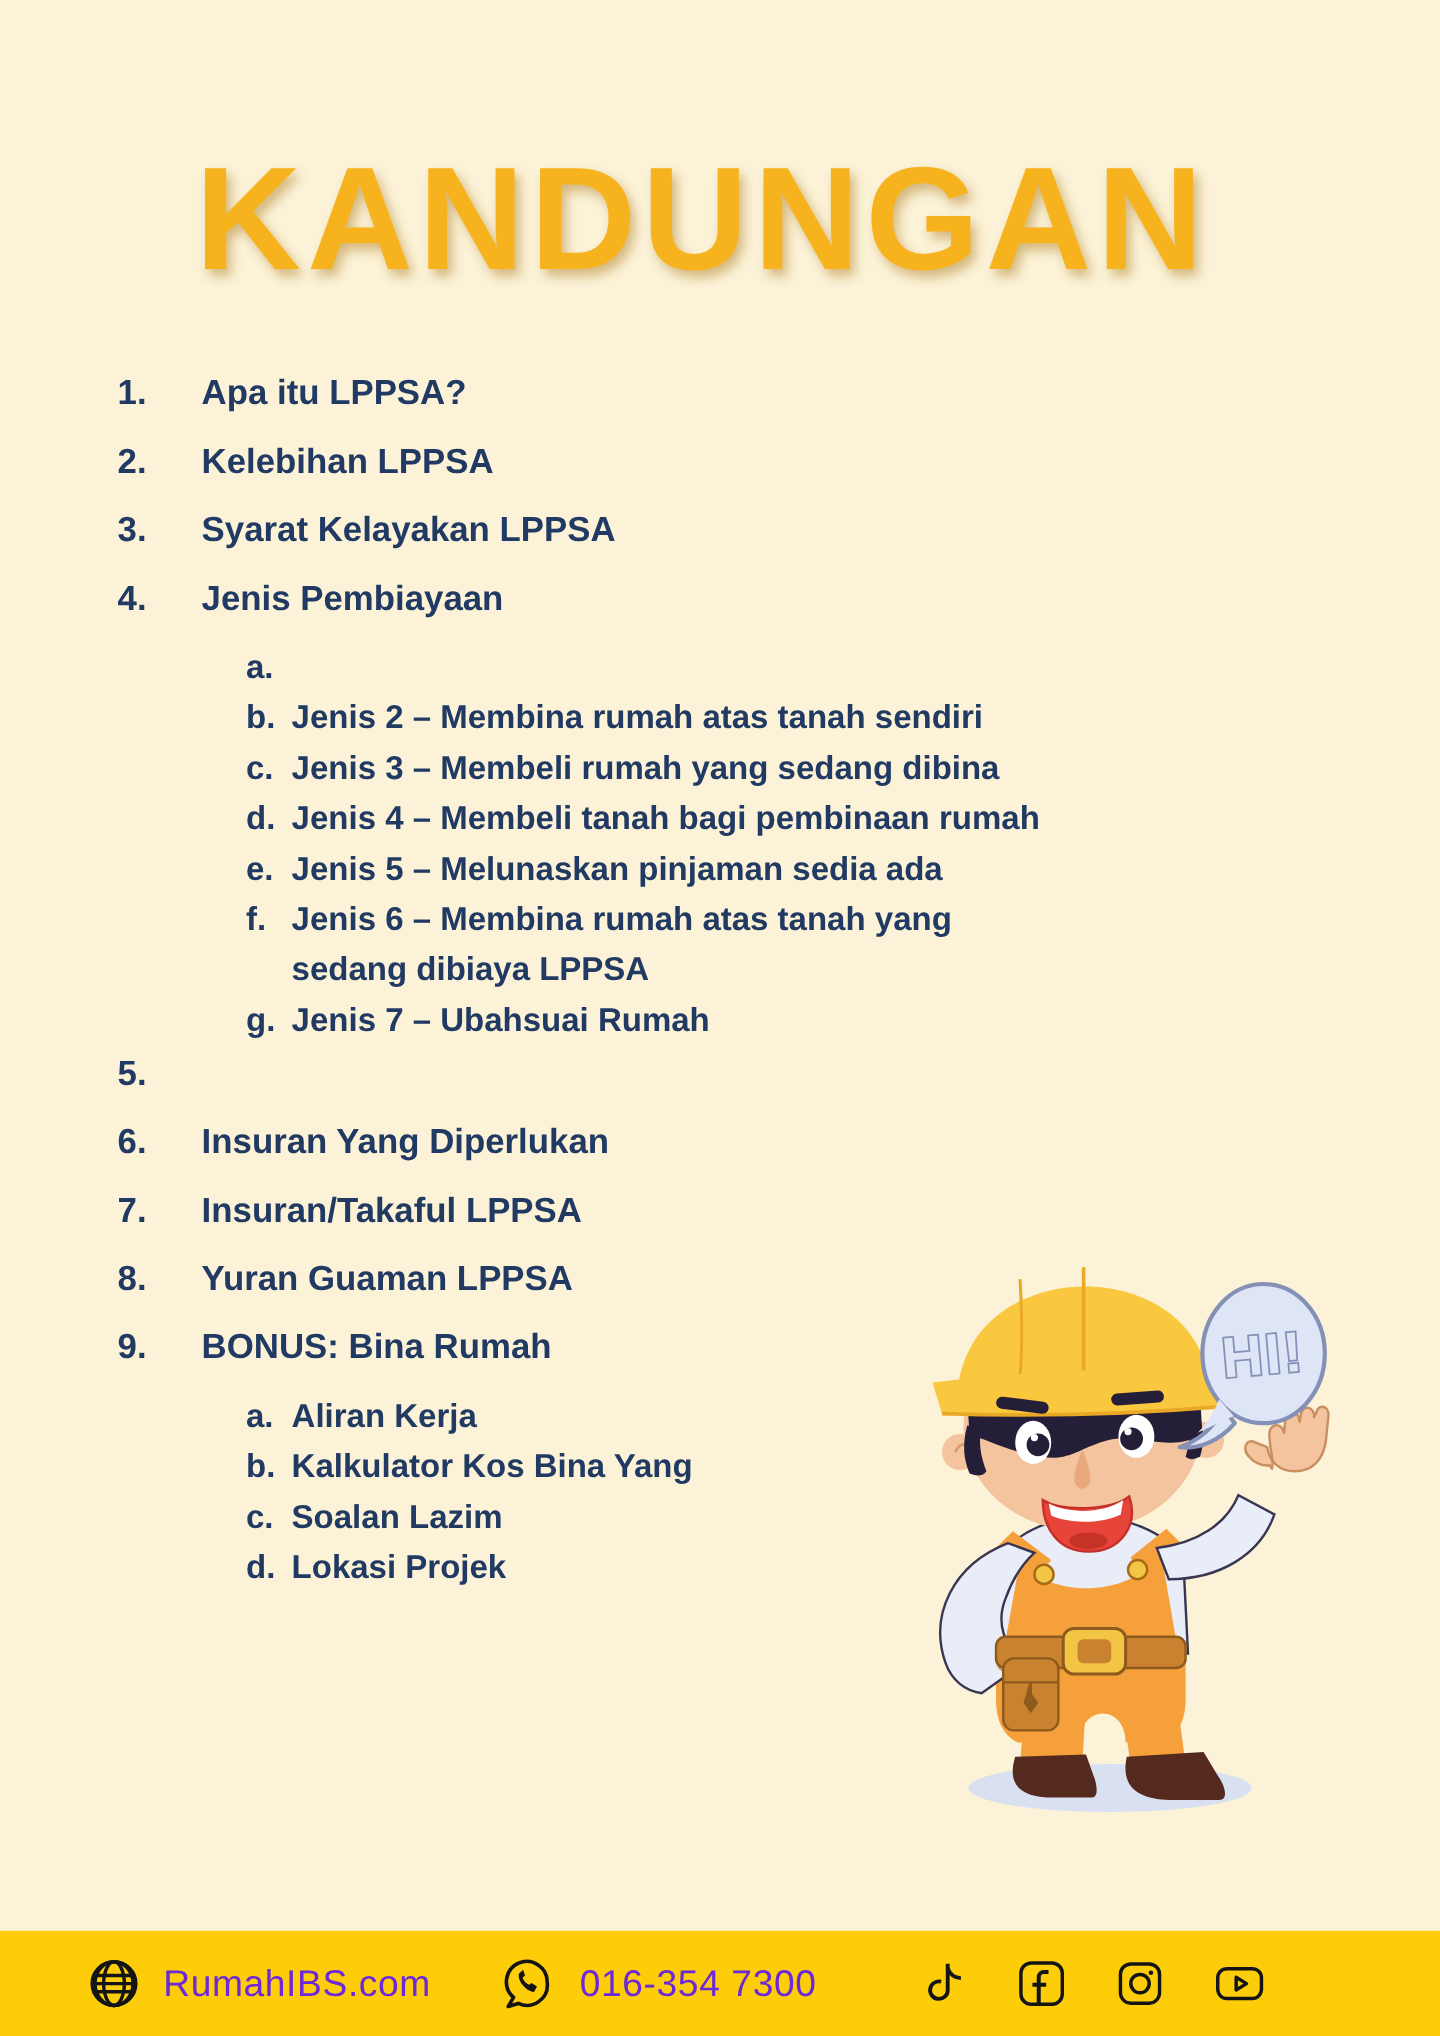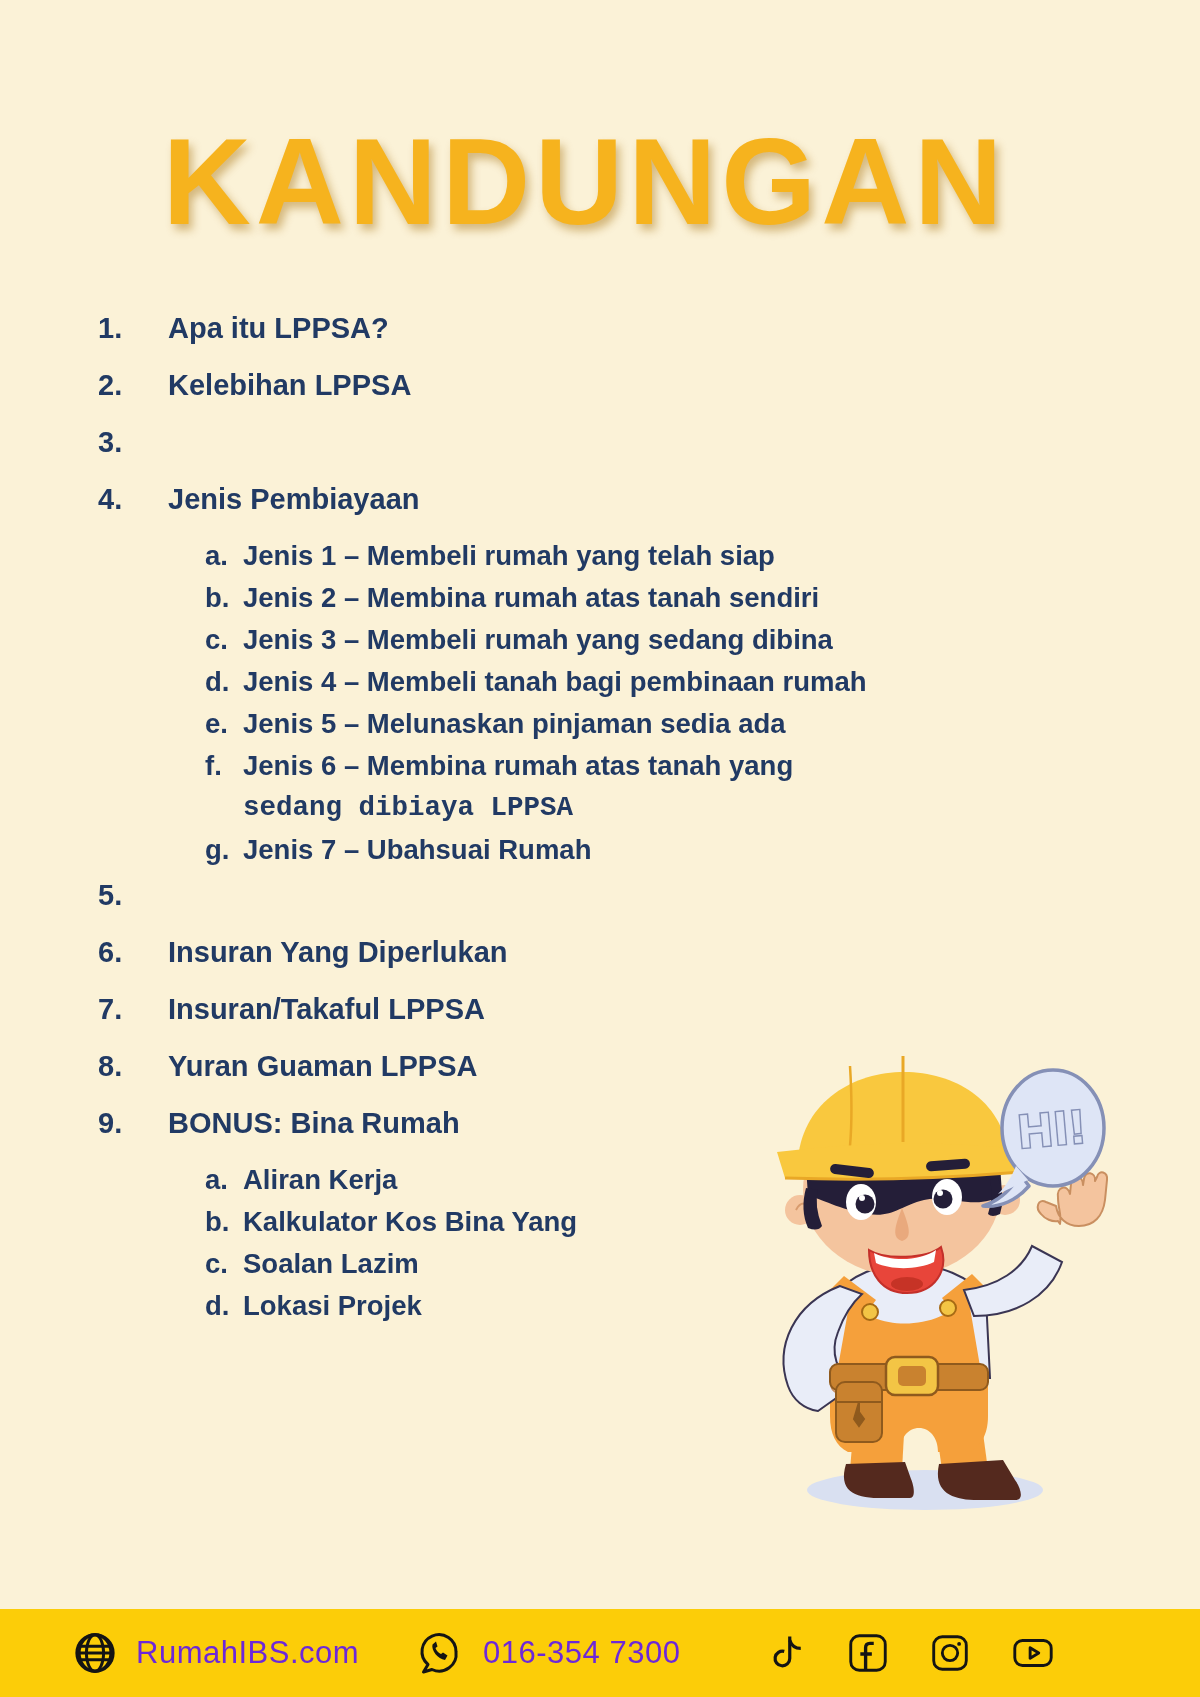--- a/index.html
+++ b/index.html
@@ -17,21 +17,21 @@
     font-family:"Liberation Sans", sans-serif;
   }
   .toc { position:absolute; left:98px; top:312px; width:760px; color:#213A64; }
   .toc-row { display:flex; font-size:29px; font-weight:bold; line-height:33px; margin-bottom:24px; }
   .toc-num { width:70px; flex:none; }
   .toc-label { white-space:nowrap; }
   .sub-list { margin:0 0 14px 0; }
   .sub-row { display:flex; margin-left:107px; font-size:27.5px; font-weight:bold; line-height:31px; margin-bottom:11px; }
   .sub-letter { width:38px; flex:none; }
   .sub-label { white-space:nowrap; }
-  .sub-line2 { display:block; margin-top:11px;font-family:Liberation Mono, monospace; }
+  .sub-line2 { display:block; margin-top:11px; }
   .mascot { position:absolute; left:680px; top:1048px; }
   .footer {
     position:absolute; left:0; bottom:0; width:1200px; height:88px;
     background:#FCCD08; display:flex; align-items:center;
   }
   .f-group { display:flex; align-items:center; }
   .f-site { margin-left:72px; }
   .f-site .f-icon { margin-right:18px; }
   .f-phone { margin-left:56px; }
   .f-phone .f-icon { margin-right:20px; }
@@ -50,29 +50,29 @@
       <div class="toc-row">
         <span class="toc-num">1.</span>
         <span class="toc-label">Apa itu LPPSA?</span>
       </div>
       <div class="toc-row">
         <span class="toc-num">2.</span>
         <span class="toc-label">Kelebihan LPPSA</span>
       </div>
       <div class="toc-row">
         <span class="toc-num">3.</span>
+        <span class="toc-label">Syarat Kelayakan LPPSA</span>
       </div>
       <div class="toc-row">
         <span class="toc-num">4.</span>
         <span class="toc-label">Jenis Pembiayaan</span>
       </div>
       <div class="sub-list">
         <div class="sub-row">
           <span class="sub-letter">a.</span>
-          <span class="sub-label"><span class="sub-line1">Jenis 1 – Membeli rumah yang telah siap</span></span>
         </div>
         <div class="sub-row">
           <span class="sub-letter">b.</span>
           <span class="sub-label"><span class="sub-line1">Jenis 2 – Membina rumah atas tanah sendiri</span></span>
         </div>
         <div class="sub-row">
           <span class="sub-letter">c.</span>
           <span class="sub-label"><span class="sub-line1">Jenis 3 – Membeli rumah yang sedang dibina</span></span>
         </div>
         <div class="sub-row">

